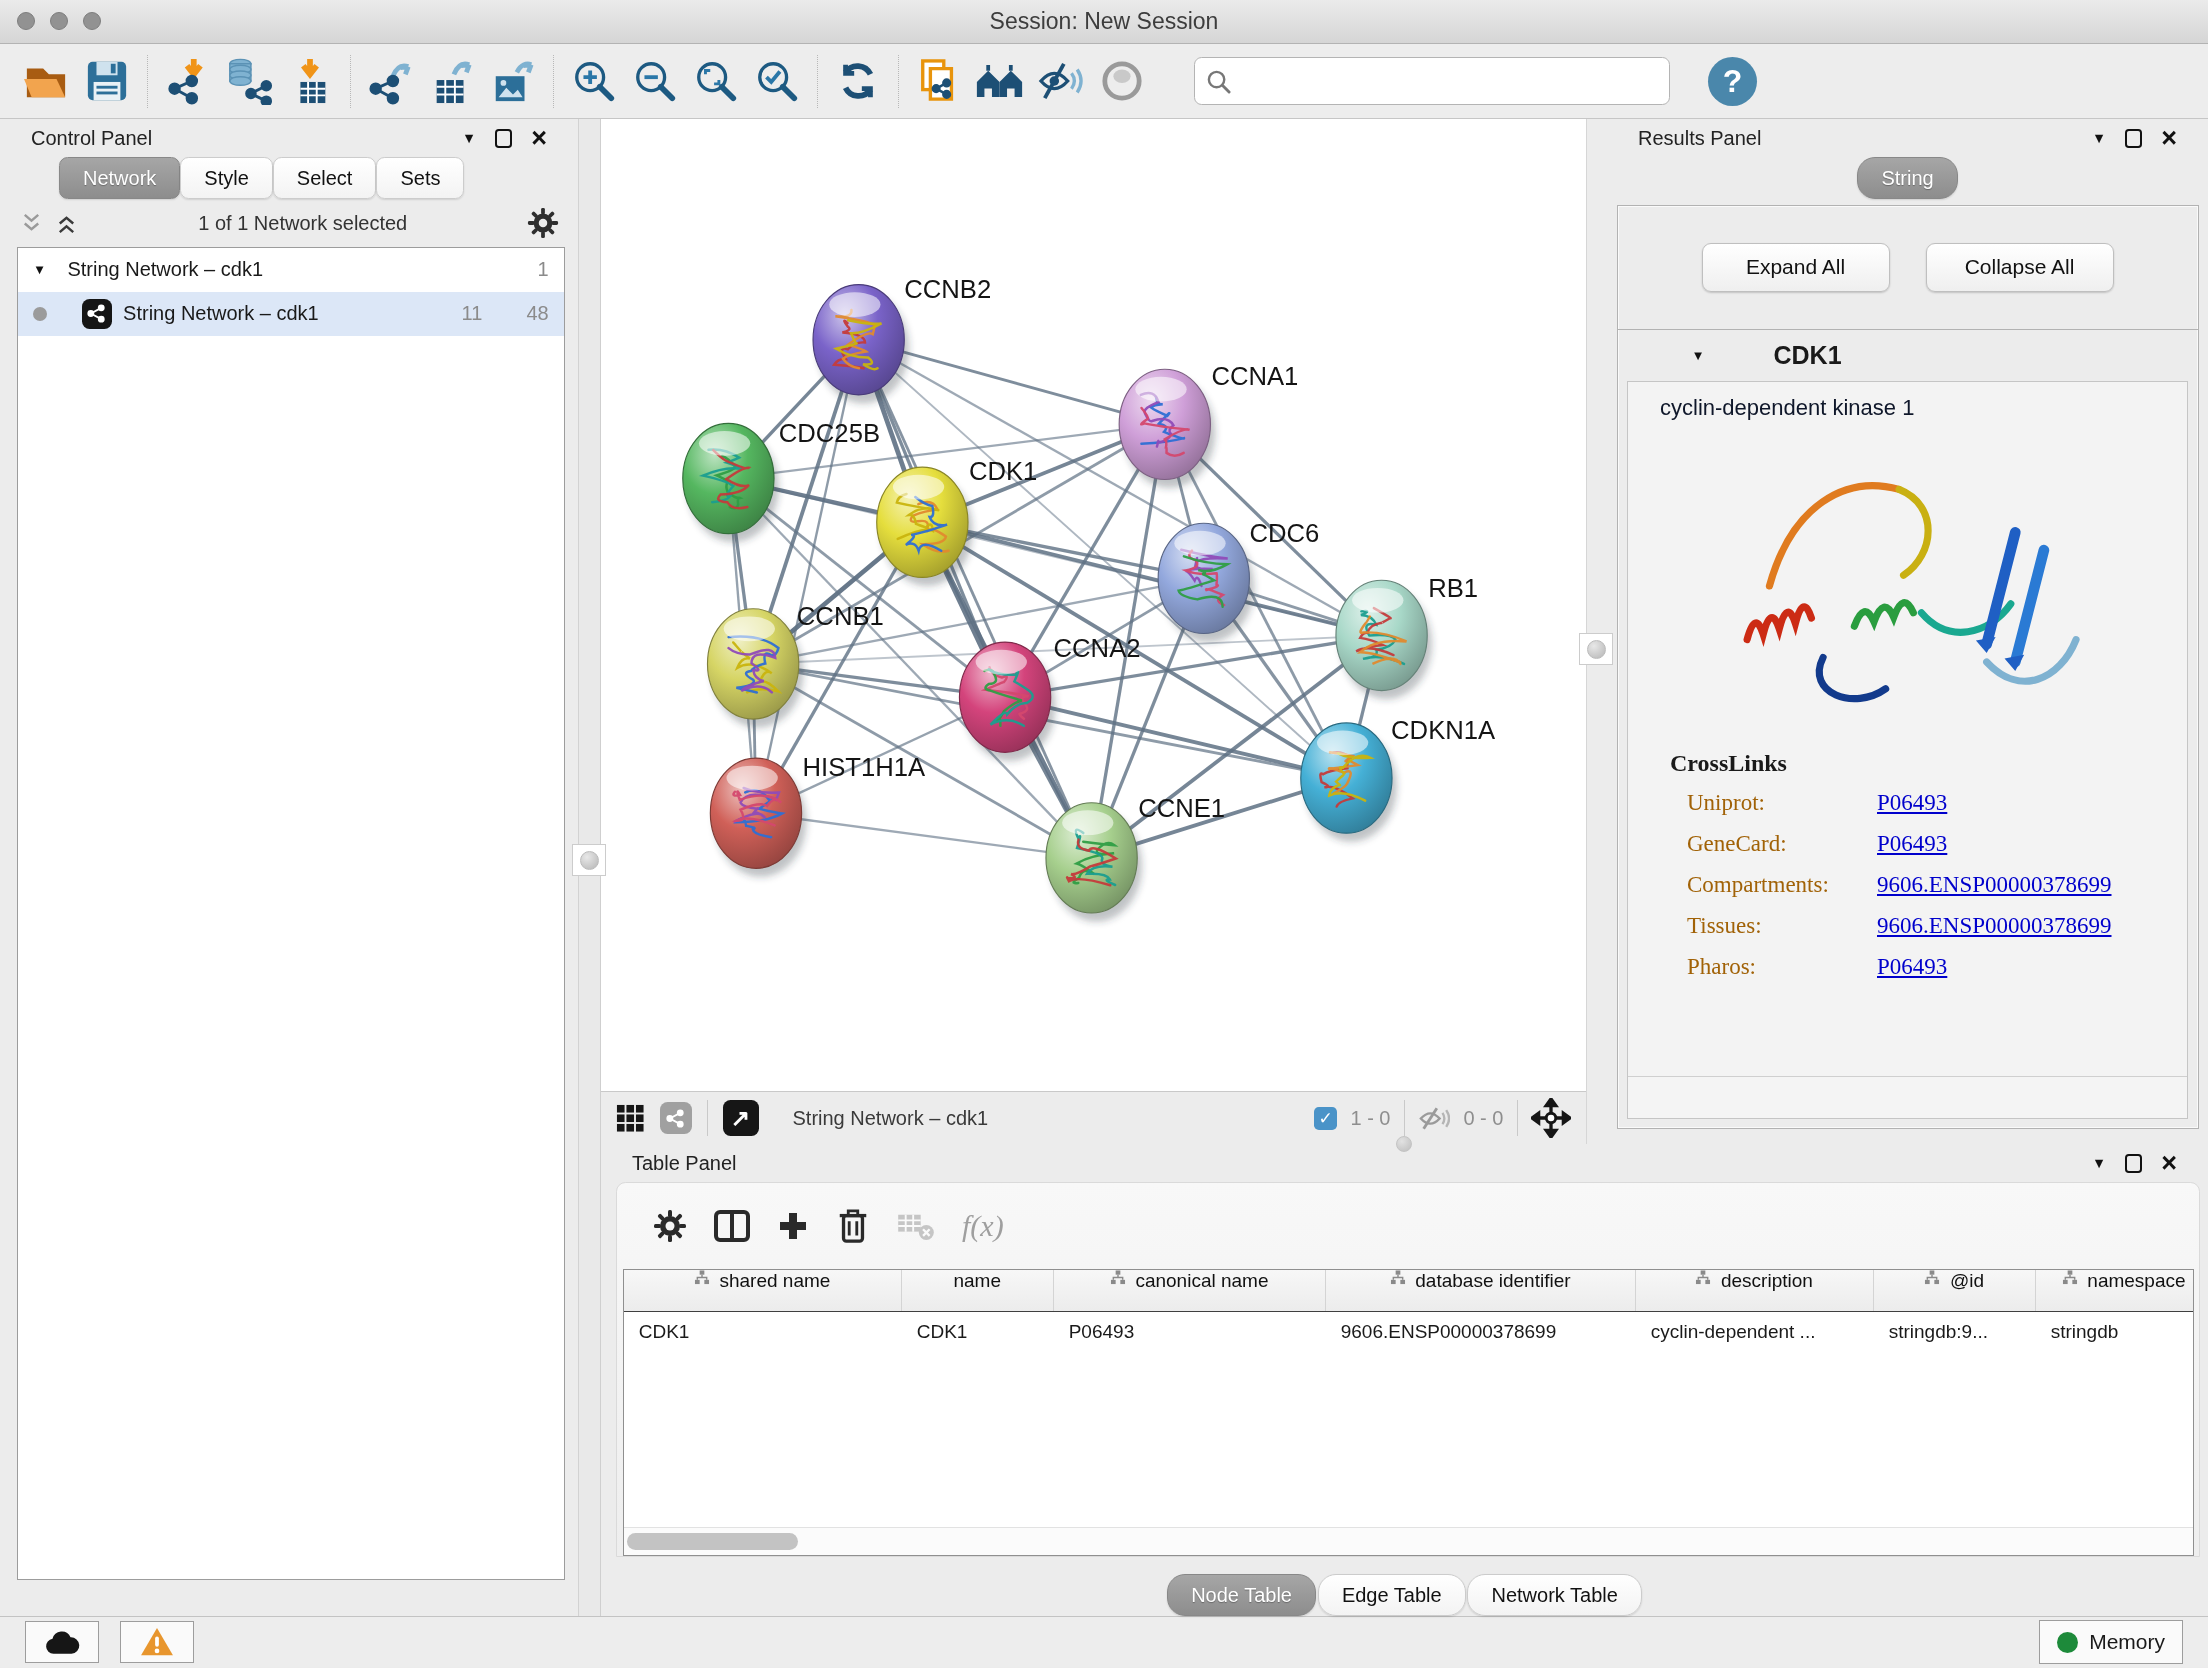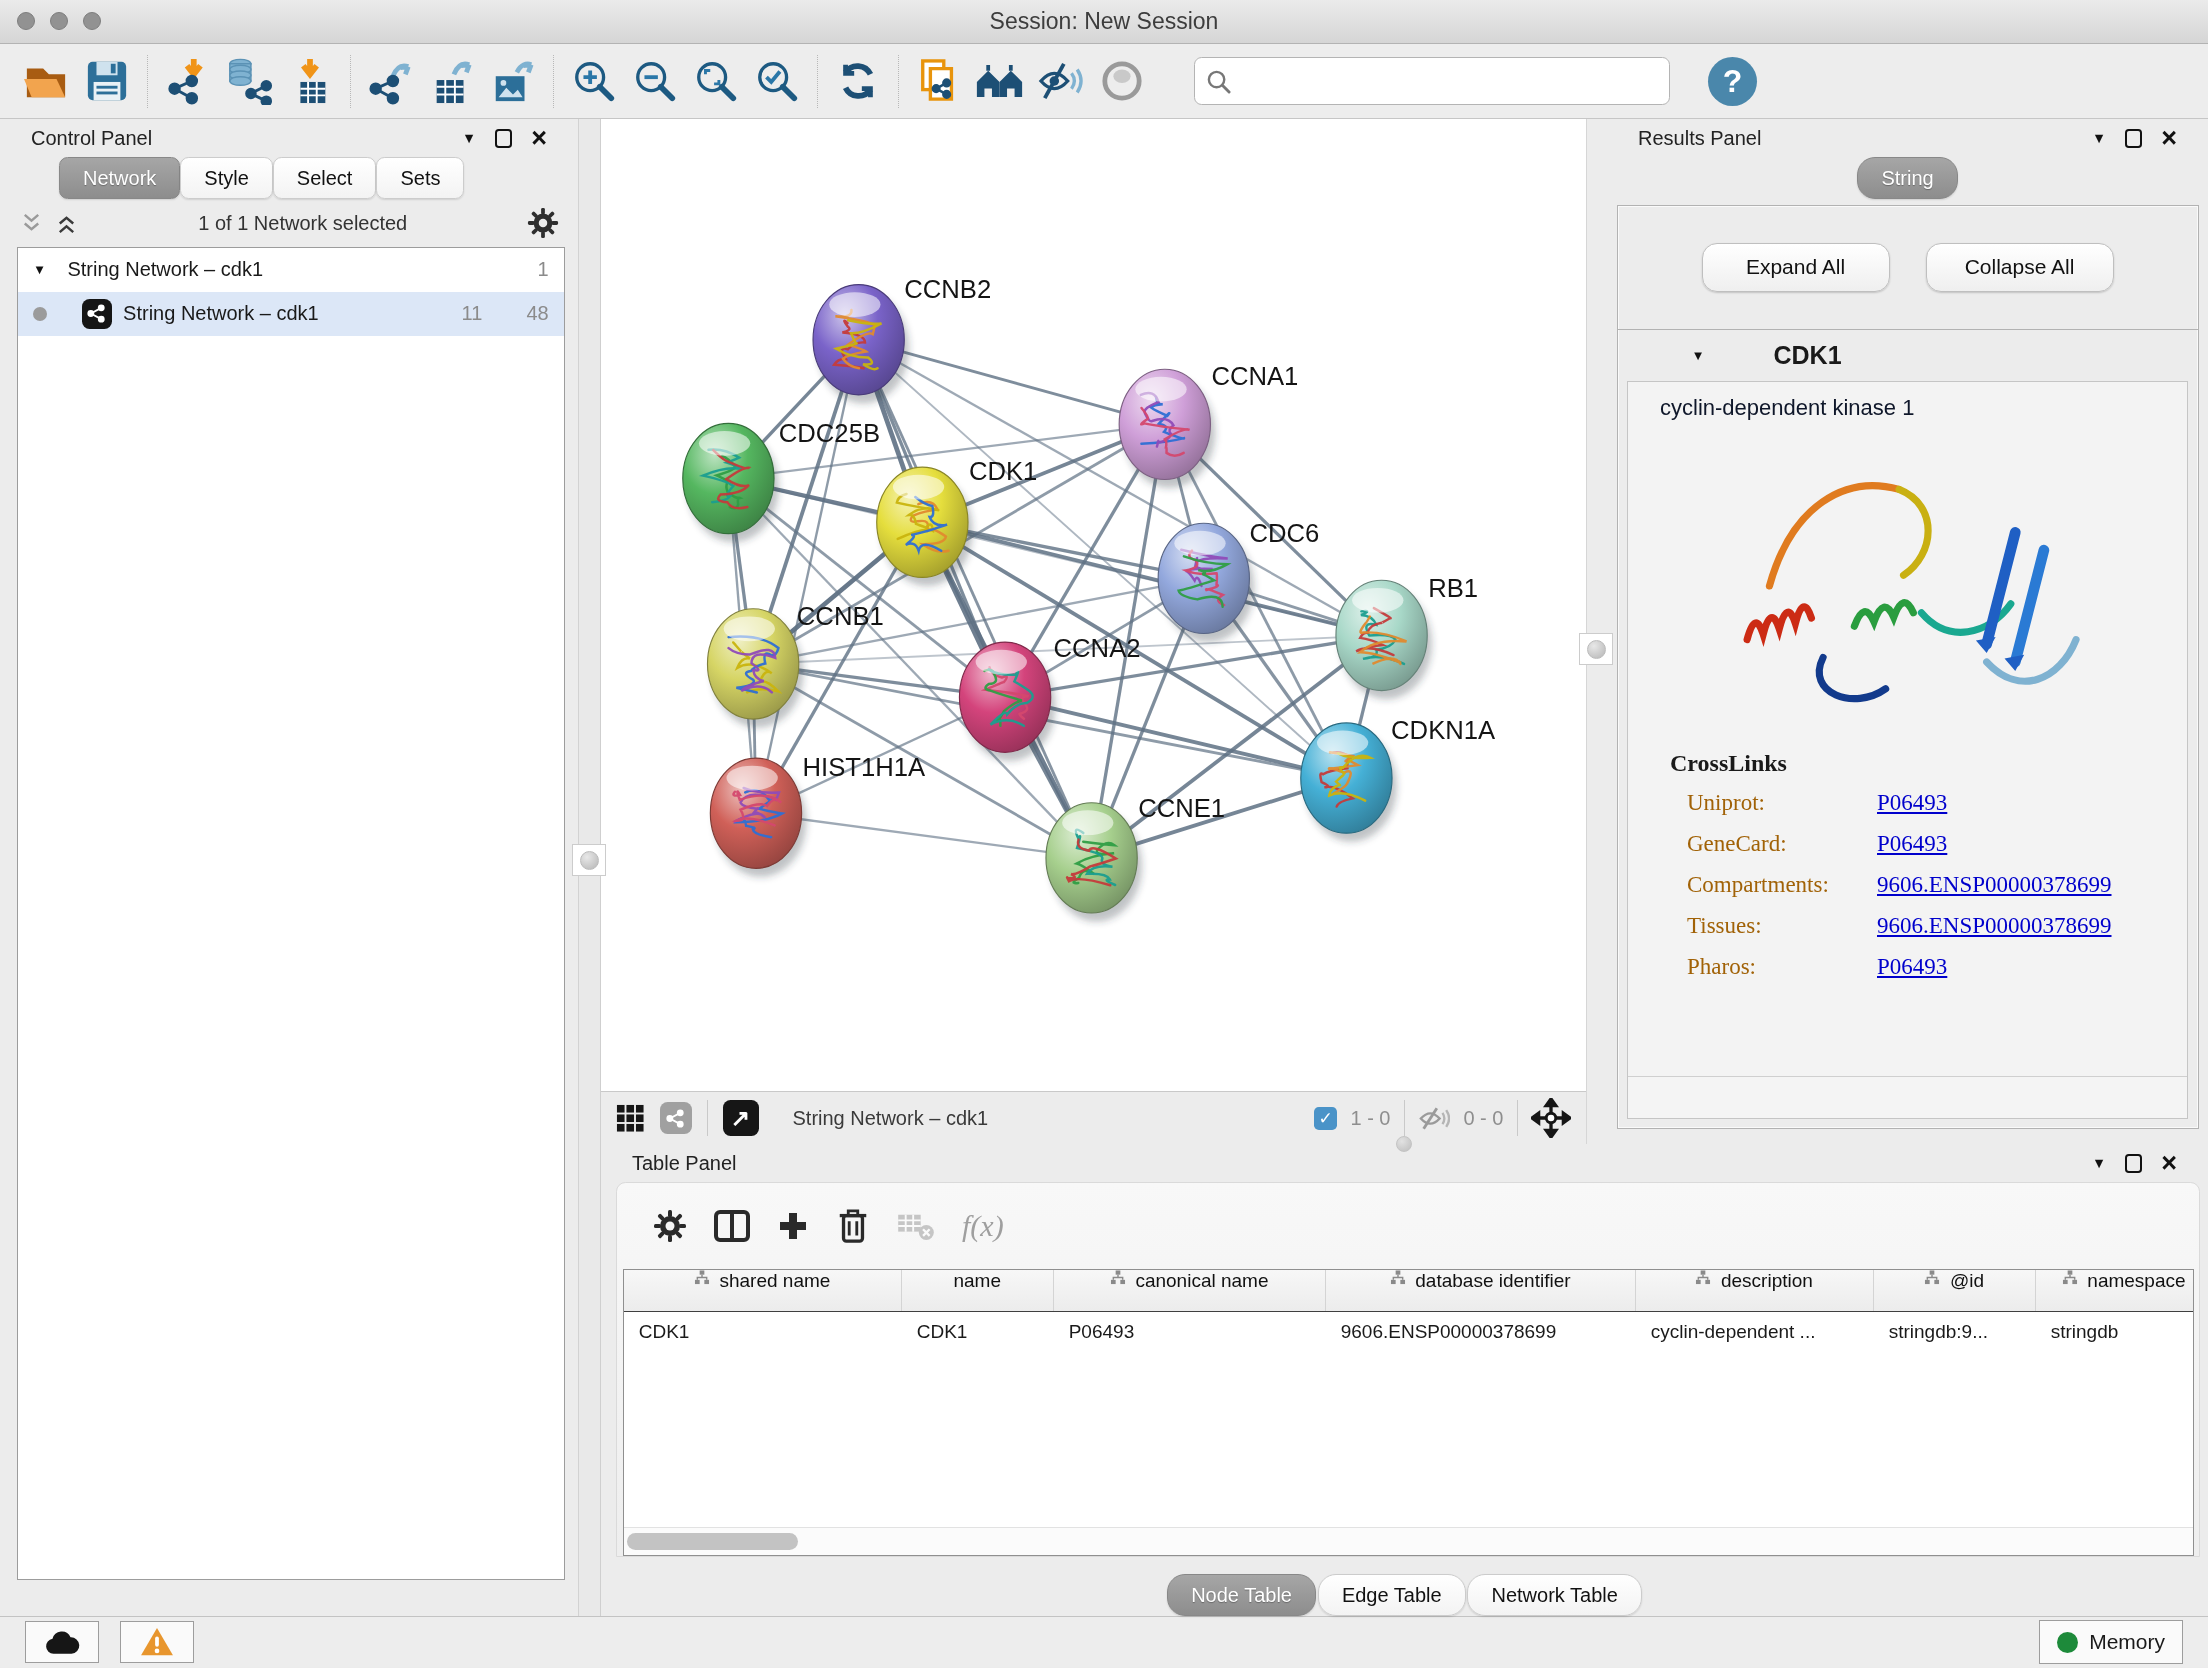--- a/index.html
+++ b/index.html
@@ -57,21 +57,21 @@
   .nt-blacksq{width:36px;height:36px;border-radius:7.6px;background:#161616;color:#fff;font-size:23px;font-weight:bold;display:flex;align-items:center;justify-content:center}
   .nt-graysq{width:32px;height:32px;border-radius:7.6px;background:#a0a0a0;display:flex;align-items:center;justify-content:center}
   .nt-title{margin-left:19px}
   .nt-right{margin-left:auto;display:flex;align-items:center;gap:13.3px;color:#8e8e8e}
   .nt-check{width:23px;height:23px;border-radius:4.8px;background:#4a93c8;color:#fff;font-size:17px;display:flex;align-items:center;justify-content:center}
   
   .results-panel{flex:1;display:flex;flex-direction:column;background:#ececec;min-width:0}
   .rp-tabrow{height:44px;display:flex;justify-content:center}
   .rp-box{flex:1;margin:3.8px 9.5px 15px 9.5px;border:1.9px solid #b2b2b2;background:#ececec;display:flex;flex-direction:column;box-shadow:inset 0 0 0 1px #fafafa}
   .rp-buttons{height:124px;border-bottom:1.9px solid #b2b2b2;display:flex;align-items:center;justify-content:center;gap:36px;flex:none}
-  .btn{min-width:188px;height:49px;background:linear-gradient(#ffffff,#efefef);border:1px solid #bfbfbf;border-radius:15px;font-size:21px;display:flex;align-items:center;justify-content:center;box-shadow:0 1px 1.9px rgba(0,0,0,.18);color:#111}
+  .btn{min-width:188px;height:49px;background:linear-gradient(#ffffff,#efefef);border:1px solid #bfbfbf;border-radius:9px;font-size:21px;display:flex;align-items:center;justify-content:center;box-shadow:0 1px 1.9px rgba(0,0,0,.18);color:#111}
   .rp-generow{height:51px;display:flex;align-items:center;padding-left:74px;flex:none}
   .rp-gene{font-size:25px;font-weight:bold;margin-left:59px}
   .rp-inner{flex:1;margin:0 9.5px 9.5px 9.5px;background:#f3f3f3;border:1px solid #c5c5c5;display:flex;flex-direction:column;padding-top:13.3px;overflow:hidden}
   .rp-desc{font-size:22px;padding-left:32px;color:#0f172a}
   .protein-wrap{display:flex;justify-content:center;margin:13.3px 0 5.7px 0}
   .crosslinks{padding-left:42px;font-family:"Liberation Serif",serif;margin-top:15px}
   .cl-title{font-size:24px;font-weight:bold;margin-bottom:13.3px}
   .cl-row{display:flex;margin-bottom:15px;font-size:23px}
   .cl-label{width:207px;padding-left:17px;color:#a16207}
   .cl-value{color:#0000cc;text-decoration:underline}

